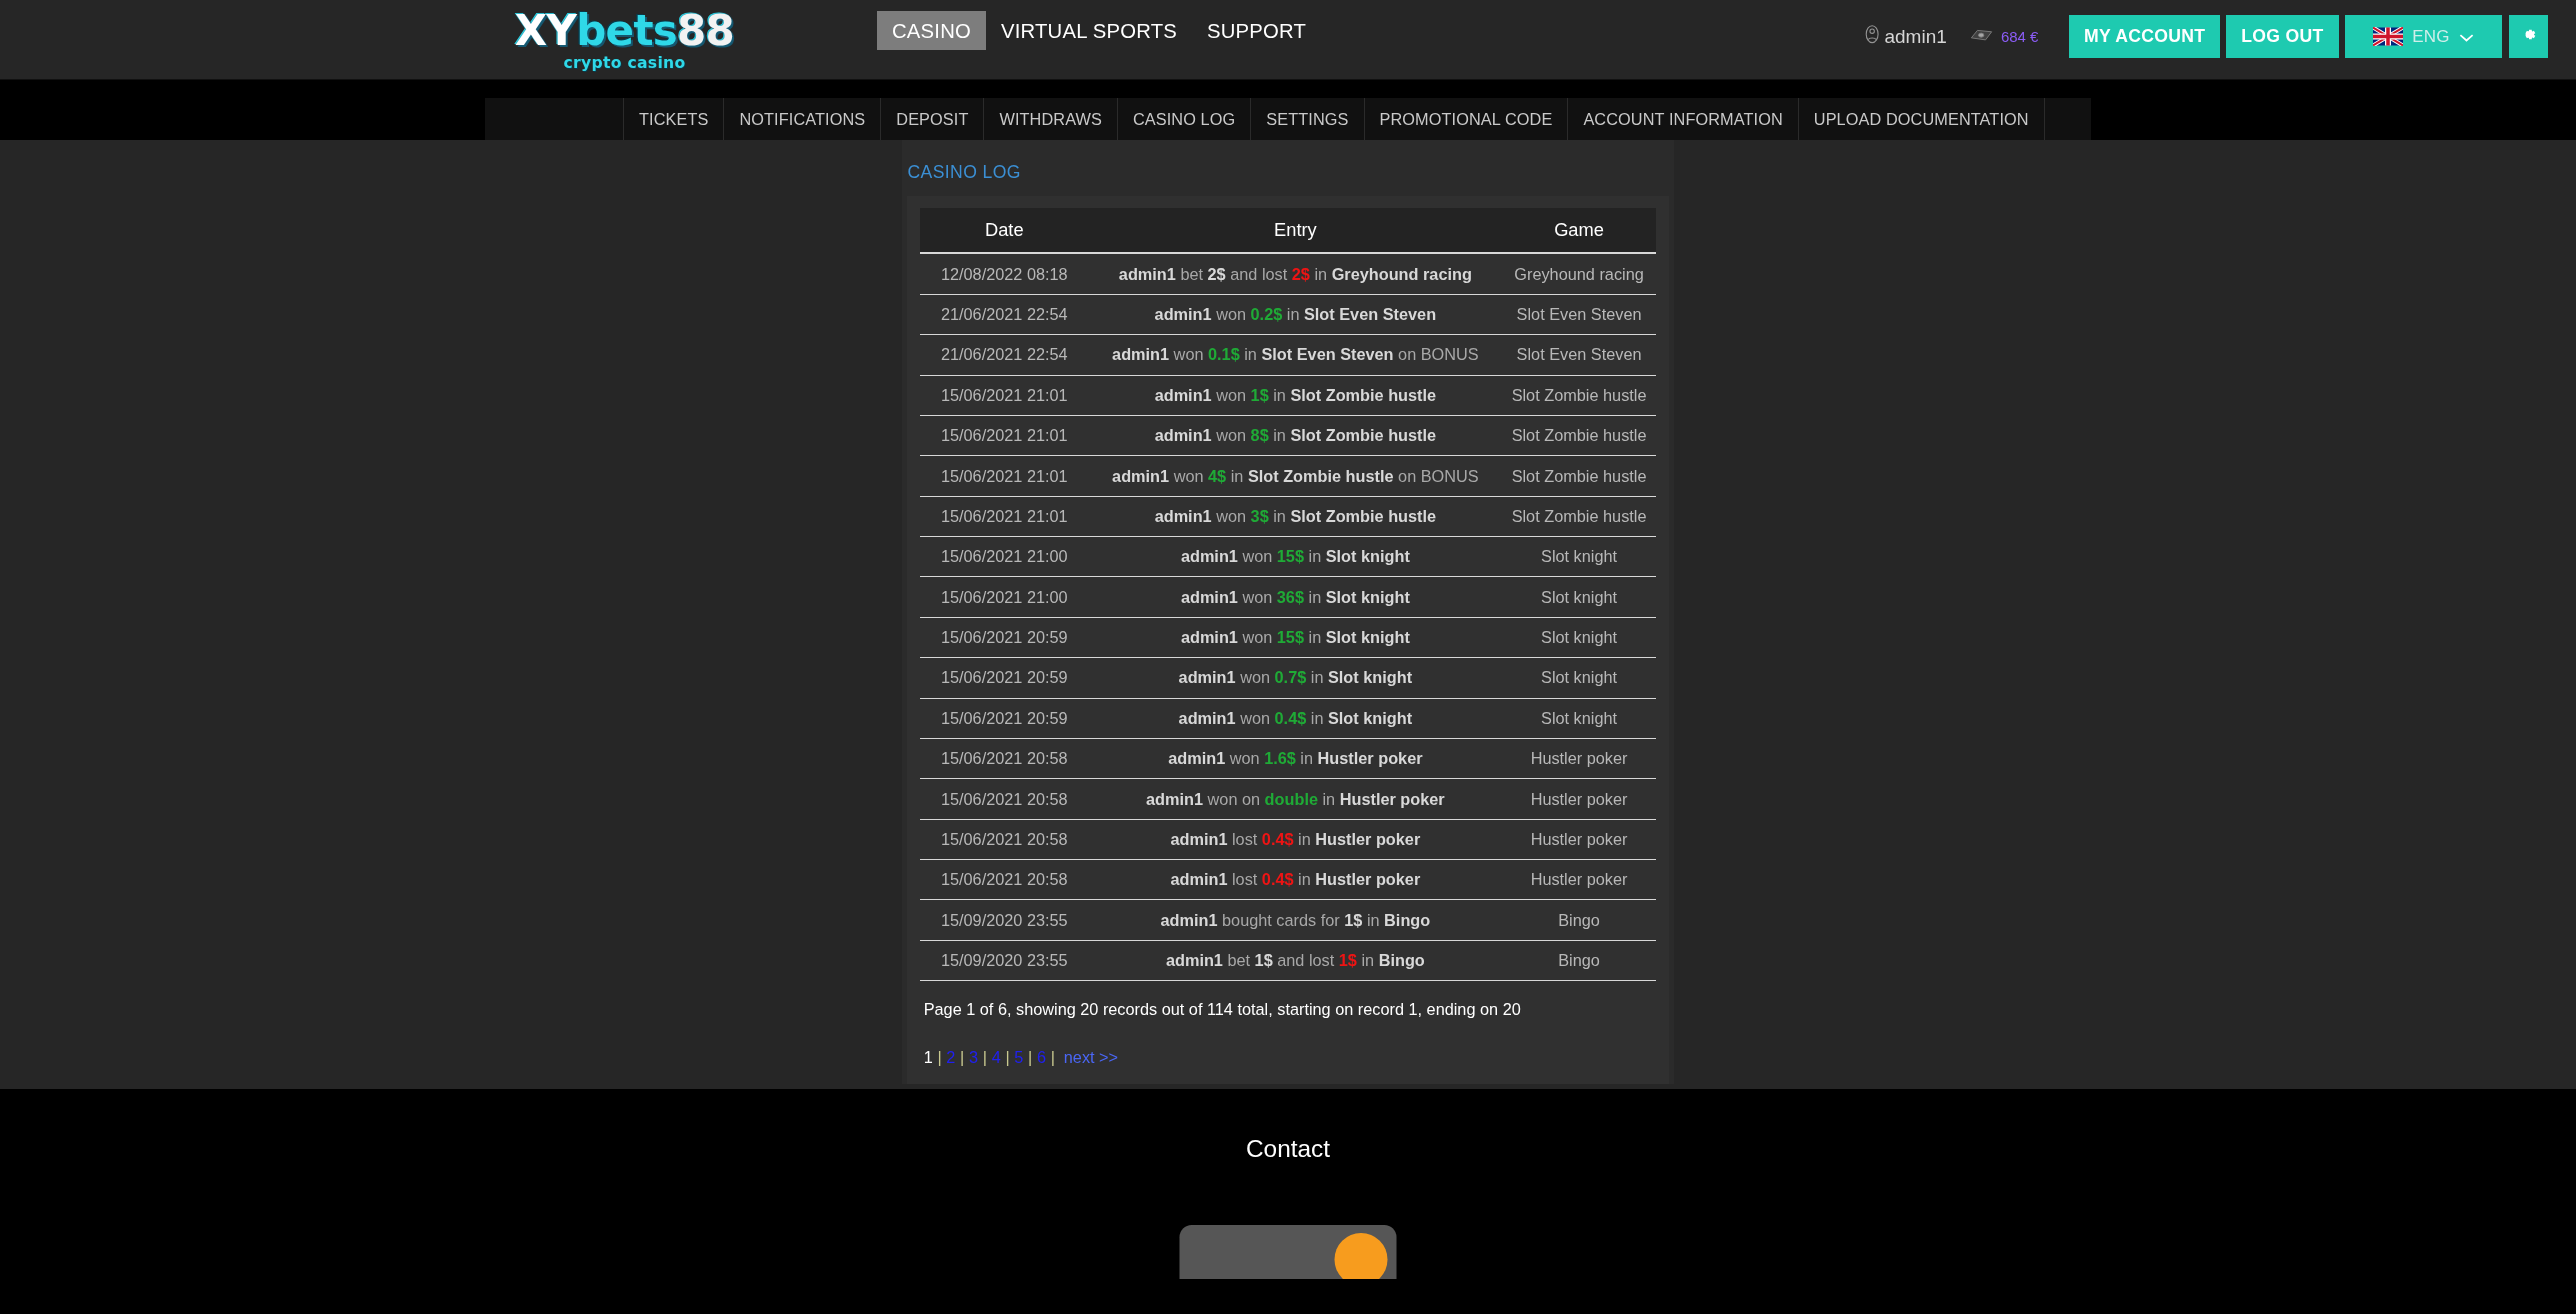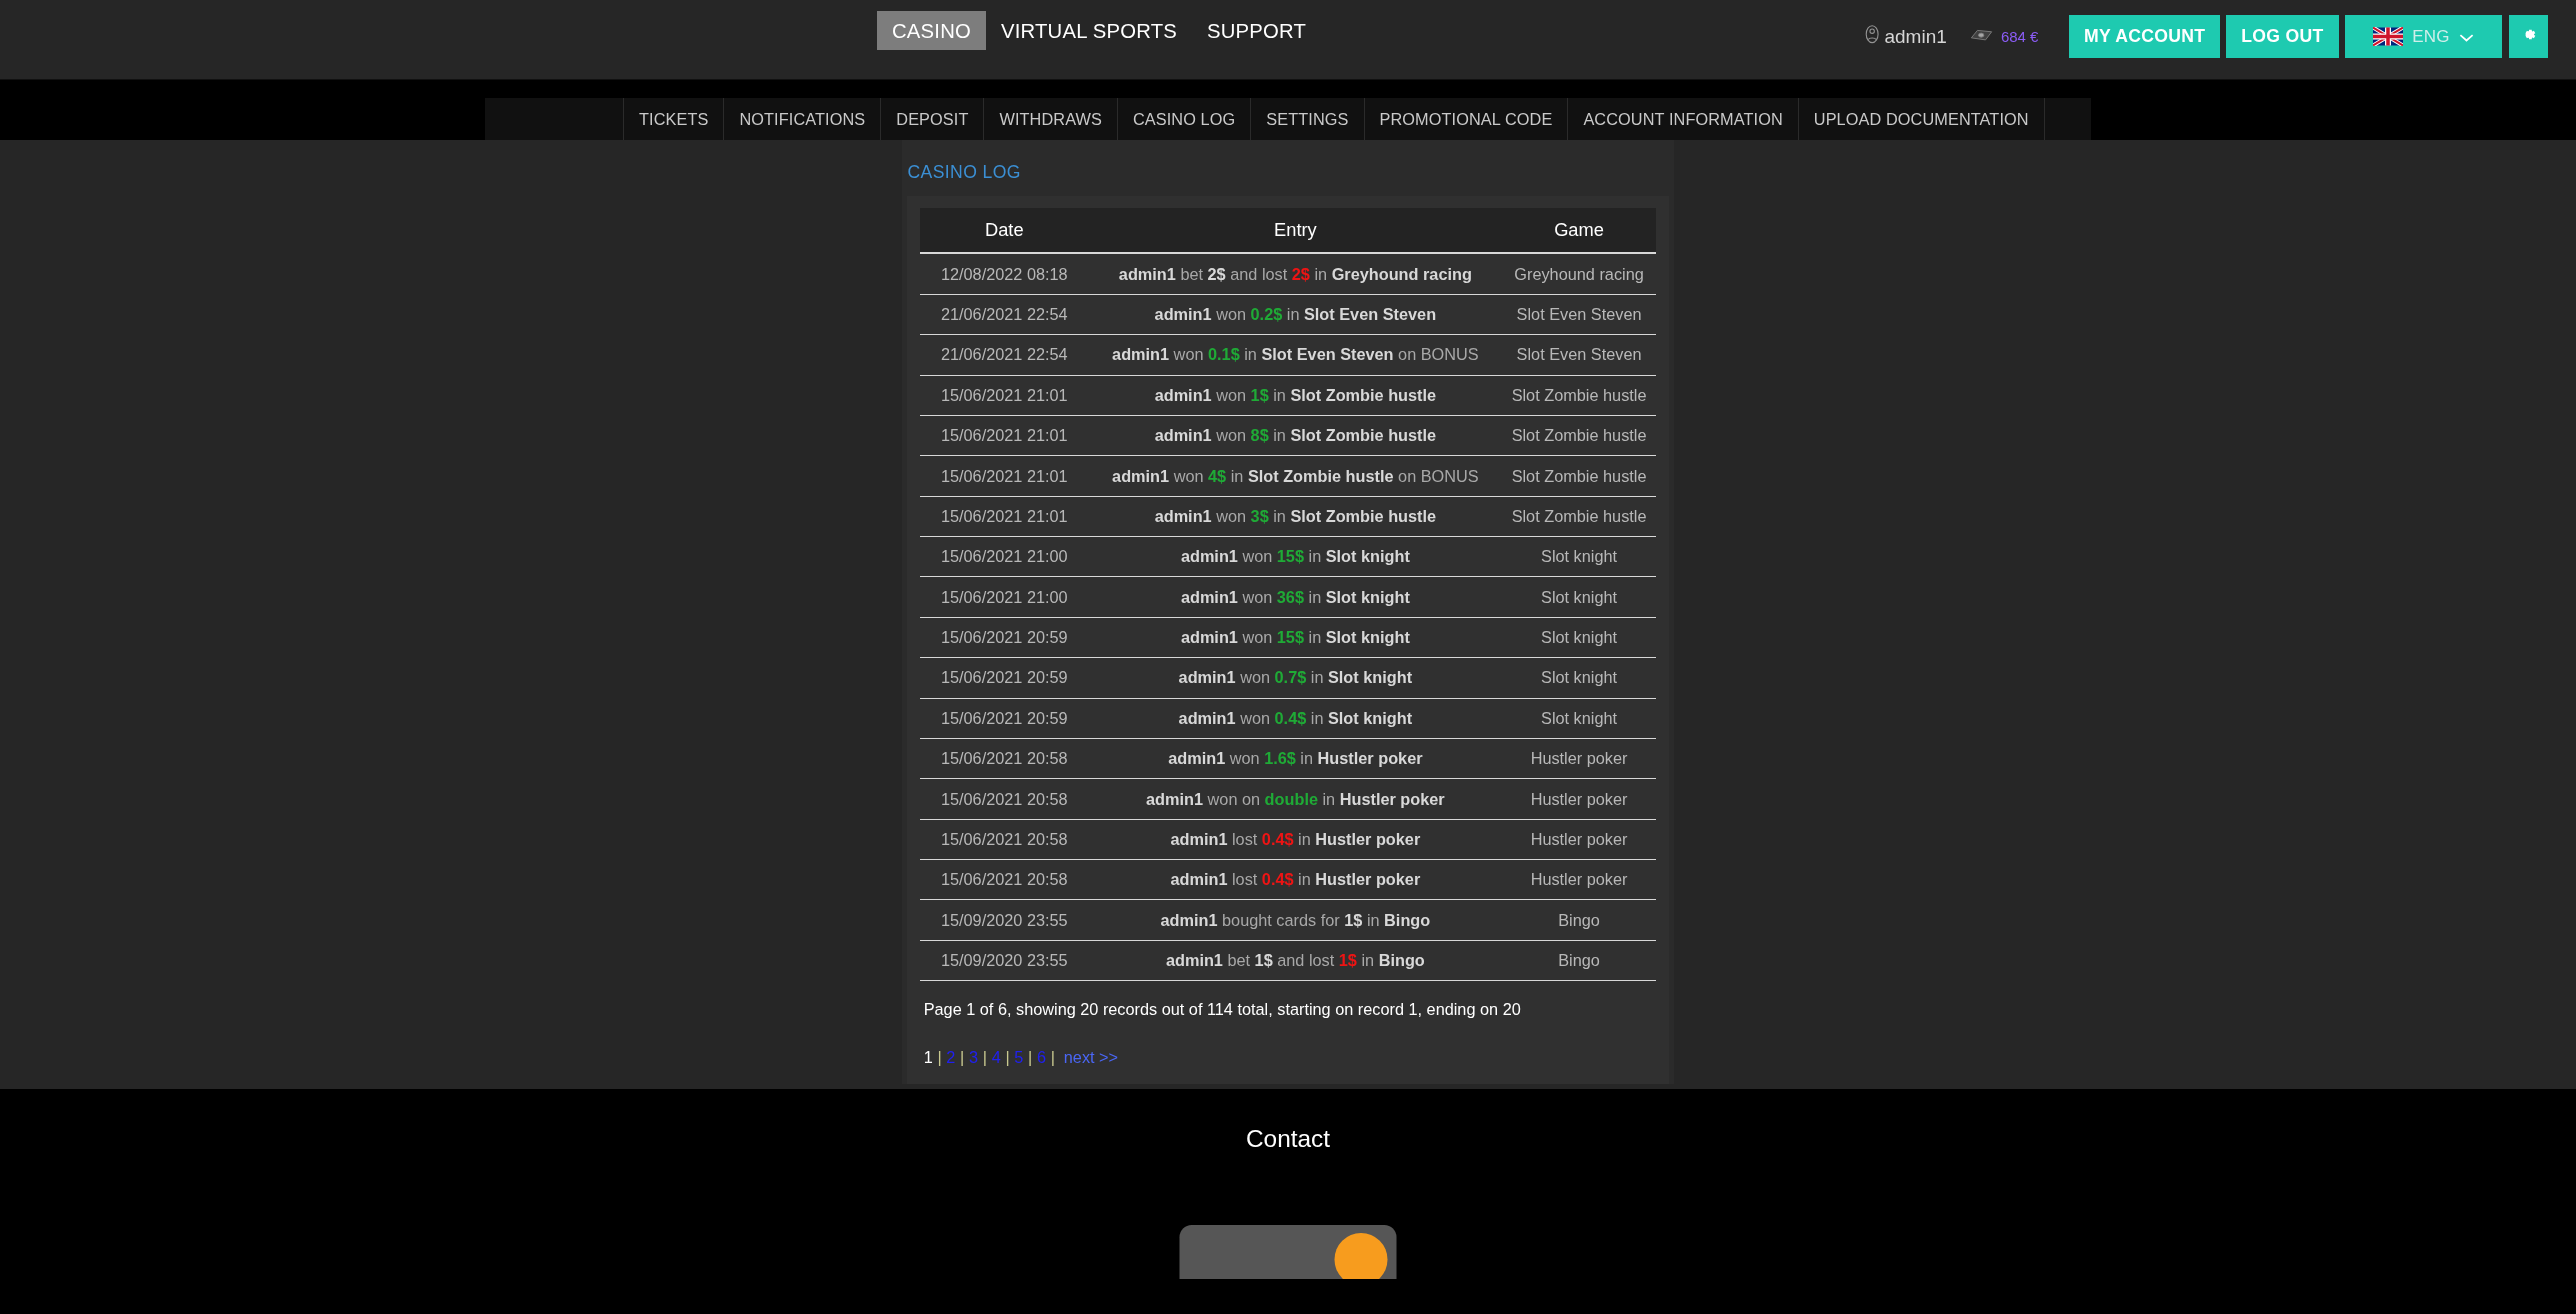--- a/index.html
+++ b/index.html
@@ -132,36 +132,40 @@
   .pager .cur { color: #ffffff; }
   .pager a { color: #2020ee; text-decoration: none; cursor: pointer; }
   .pager .sep { color: #c9c98f; margin: 0 4.7px; }
   .pager .next { color: #4a66f5; margin-left: 4.1px; }
 
   
   .footer {
     background: #000; height: 183px; position: relative;
     display: flex; flex-direction: column; align-items: center;
   }
-  .footer-title { color: #ffffff; font-size: 24.4px; margin-top: 36px; }
+  .footer-title { color: #ffffff; font-size: 24.4px; margin-top: 46px; }
   .footer-card {
     position: absolute; bottom: -6.8px; left: 50%;
     transform: translateX(-50%);
     width: 217px; height: 54px;
     background: #565656; border-radius: 12.2px 12.2px 0 0;
     display: flex; align-items: center; justify-content: flex-end;
     padding-right: 9.5px; overflow: hidden;
   }
   .footer-dot { width: 53px; height: 53px; border-radius: 50%; background: #f79c1e; margin-bottom: -15px; }
 </style>
 </head>
 <body>
 
 <div class="topbar">
 
+  <div class="logo">
+    <div class="logo-main"><span class="logo-xy">XY</span><span class="logo-bets">bets</span><span class="logo-88">88</span></div>
+    <div class="logo-sub">crypto casino</div>
+  </div>
 
   <div class="mainnav">
     <div class="mainnav-item active">CASINO</div>
     <div class="mainnav-item">VIRTUAL SPORTS</div>
     <div class="mainnav-item">SUPPORT</div>
   </div>
 
   <div class="useracct">
 
     <div class="user-chip">

